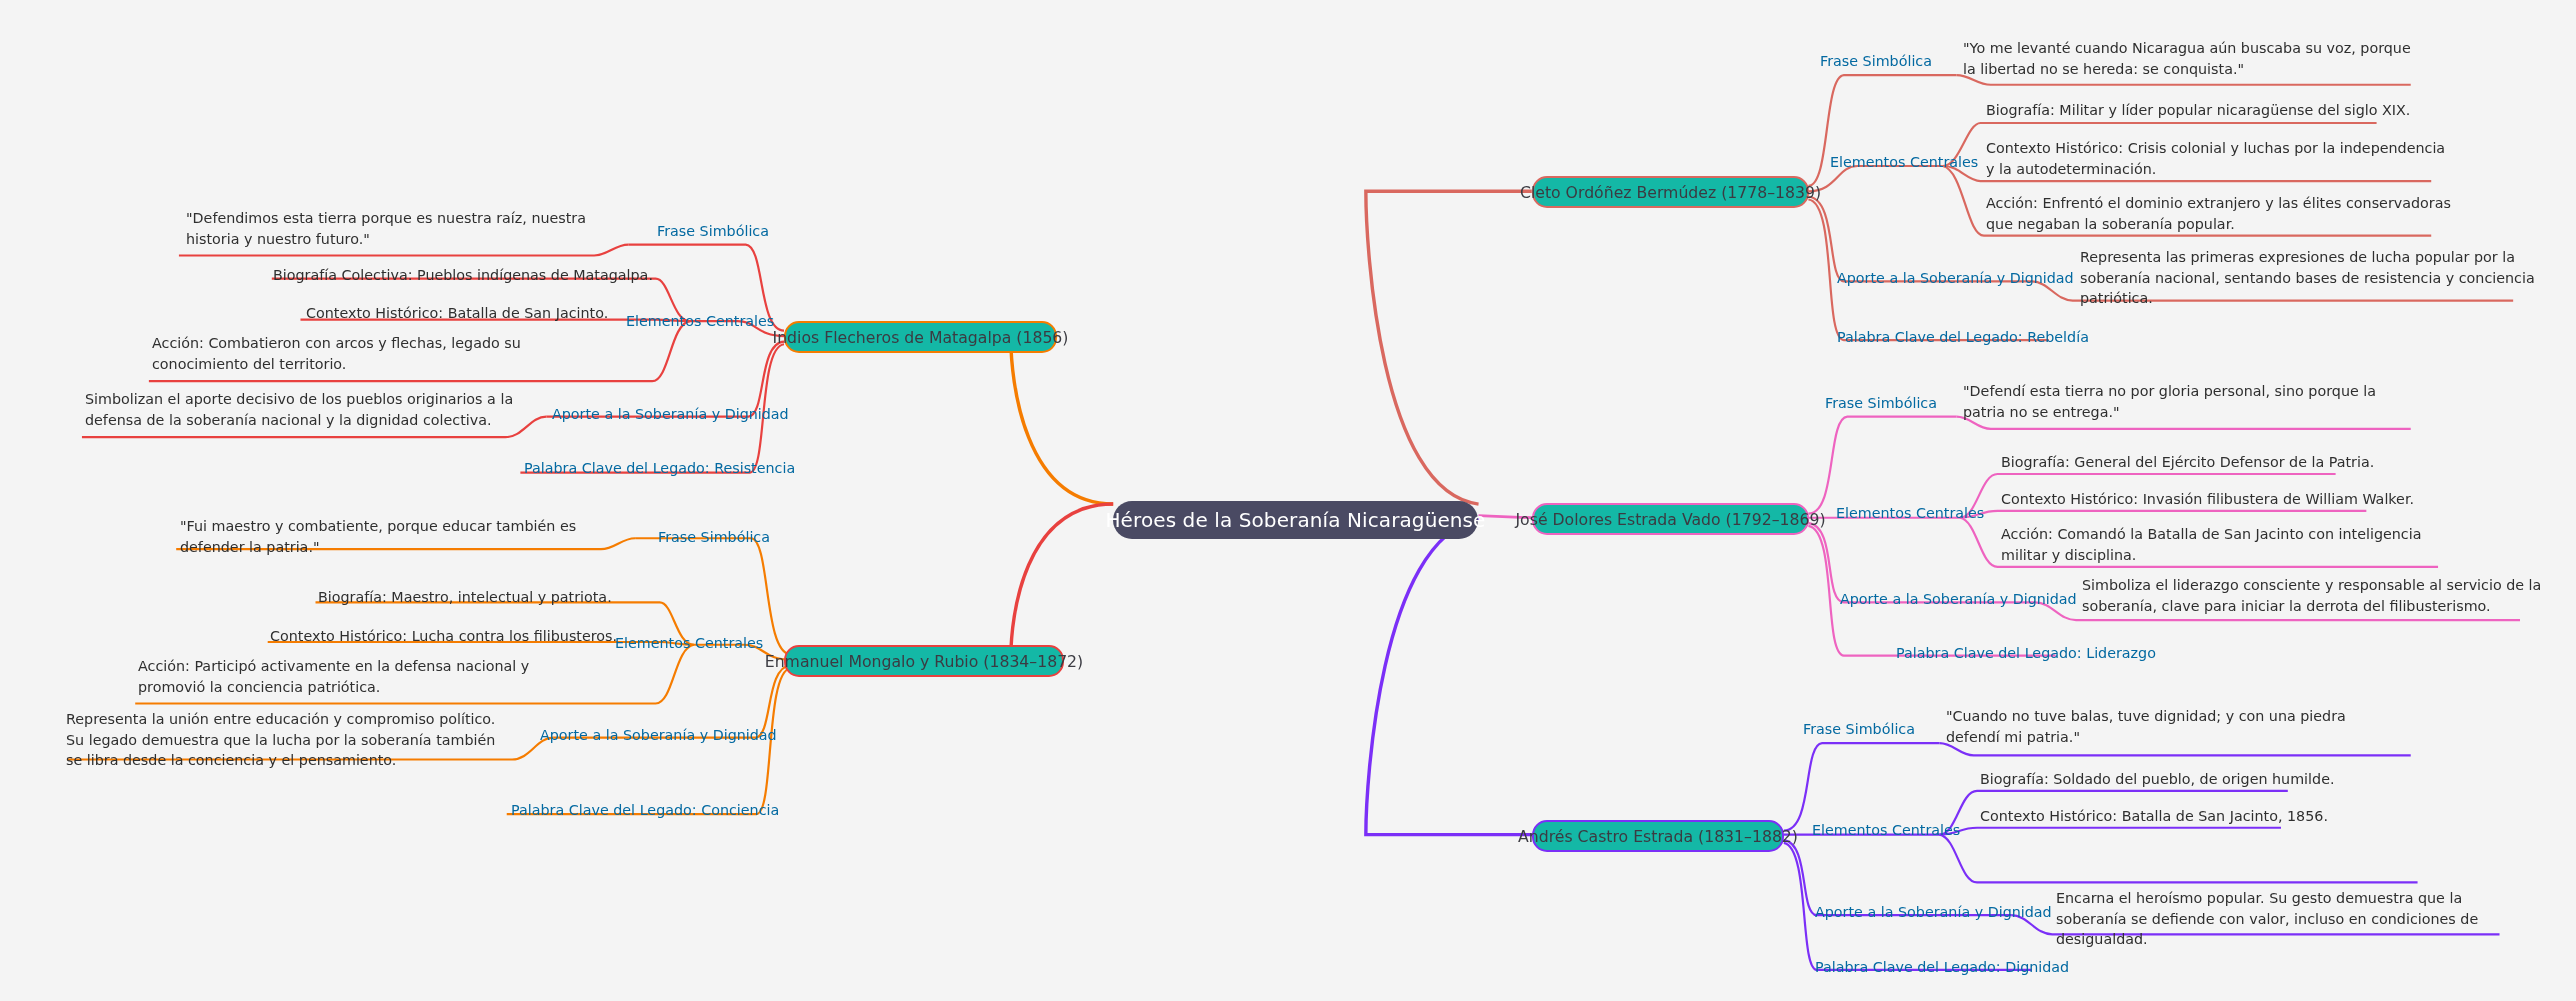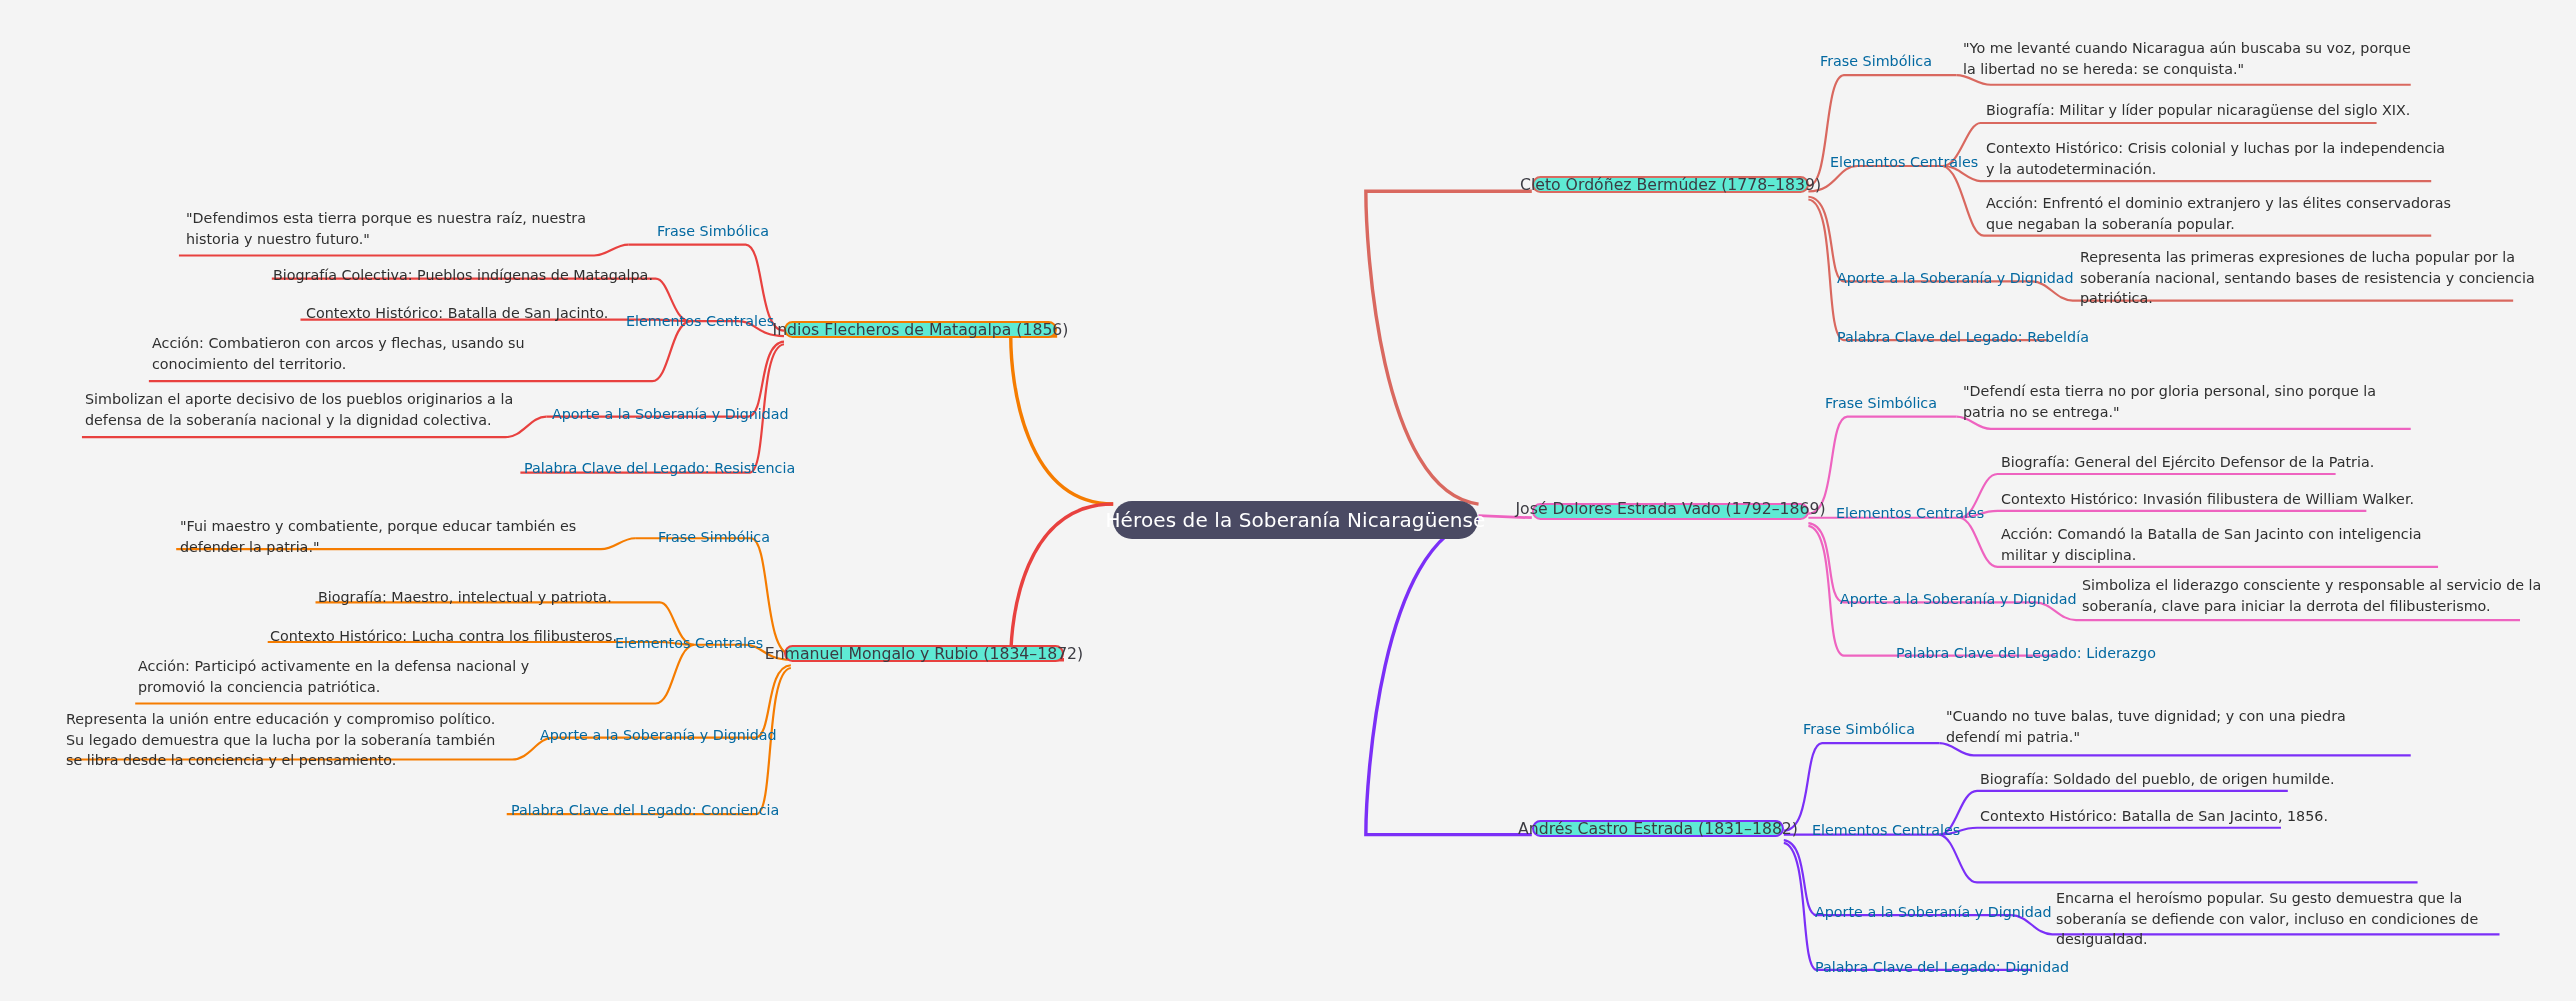--- a/index.html
+++ b/index.html
@@ -36,31 +36,31 @@
     align-items: center;
     justify-content: center;
     white-space: nowrap;
     padding: 0 23px;
     height: 38px;
     box-sizing: border-box;
   }
   
   .hero-node {
     position: absolute;
-    background: #5eead4;
+    background: #14b8a6;
     border-radius: 15px;
     border: 2px solid #d9534f;
     color: #3b3b42;
     font-size: 15.7px;
     display: flex;
     align-items: center;
     justify-content: center;
     white-space: nowrap;
     padding: 0 15px;
-    height: 17px;
+    height: 32px;
     box-sizing: border-box;
   }
   
   .leaf {
     position: absolute;
     color: #2f2f2f;
     font-size: 14.3px;
     line-height: 1.45;
     white-space: pre-line;
     box-sizing: border-box;
@@ -166,21 +166,21 @@
   </div>
 
   <div class="hero-node" style="left:784px; top:645px; width:280px; border-color:#e8413f;">
     <span>Enmanuel Mongalo y Rubio (1834–1872)</span>
   </div>
 
   <div class="hero-node" style="left:1532px; top:176px; width:277px; border-color:#d9685f;">
     <span>Cleto Ordóñez Bermúdez (1778–1839)</span>
   </div>
 
-  <div class="hero-node" style="left:1532px; top:503px; width:277px; border-color:#ee63c0;align-items:flex-end;">
+  <div class="hero-node" style="left:1532px; top:503px; width:277px; border-color:#ee63c0;">
     <span>José Dolores Estrada Vado (1792–1869)</span>
   </div>
 
   <div class="hero-node" style="left:1532px; top:820px; width:252px; border-color:#7b2ff7;">
     <span>Andrés Castro Estrada (1831–1882)</span>
   </div>
 
   <div class="cat" style="left:1820px; top:53px;">Frase Simbólica</div>
   <div class="leaf right" style="left:1963px; top:38px; width:458px;">"Yo me levanté cuando Nicaragua aún buscaba su voz, porque la libertad no se hereda: se conquista."</div>
 
@@ -218,21 +218,21 @@
   <div class="leaf right" style="left:2056px; top:888px; width:464px;">Encarna el heroísmo popular. Su gesto demuestra que la soberanía se defiende con valor, incluso en condiciones de desigualdad.</div>
 
   <div class="cat" style="left:1815px; top:959px;">Palabra Clave del Legado: Dignidad</div>
 
   <div class="cat" style="left:657px; top:223px;">Frase Simbólica</div>
   <div class="leaf left" style="left:186px; top:208px; width:437px;">"Defendimos esta tierra porque es nuestra raíz, nuestra historia y nuestro futuro."</div>
 
   <div class="cat" style="left:626px; top:313px;">Elementos Centrales</div>
   <div class="leaf left" style="left:273px; top:265px; width:382px;">Biografía Colectiva: Pueblos indígenas de Matagalpa.</div>
   <div class="leaf left" style="left:306px; top:303px; width:355px;">Contexto Histórico: Batalla de San Jacinto.</div>
-  <div class="leaf left" style="left:152px; top:333px; width:451px;">Acción: Combatieron con arcos y flechas, usando su conocimiento del territorio.</div>
+  <div class="leaf left" style="left:152px; top:333px; width:451px;">Acción: Combatieron con arcos y flechas, legado su conocimiento del territorio.</div>
 
   <div class="cat" style="left:552px; top:406px;">Aporte a la Soberanía y Dignidad</div>
   <div class="leaf left" style="left:85px; top:389px; width:437px;">Simbolizan el aporte decisivo de los pueblos originarios a la defensa de la soberanía nacional y la dignidad colectiva.</div>
 
   <div class="cat" style="left:524px; top:460px;">Palabra Clave del Legado: Resistencia</div>
 
   <div class="cat" style="left:658px; top:529px;">Frase Simbólica</div>
   <div class="leaf left" style="left:180px; top:516px; width:444px;">"Fui maestro y combatiente, porque educar también es defender la patria."</div>
 
   <div class="cat" style="left:615px; top:635px;">Elementos Centrales</div>

